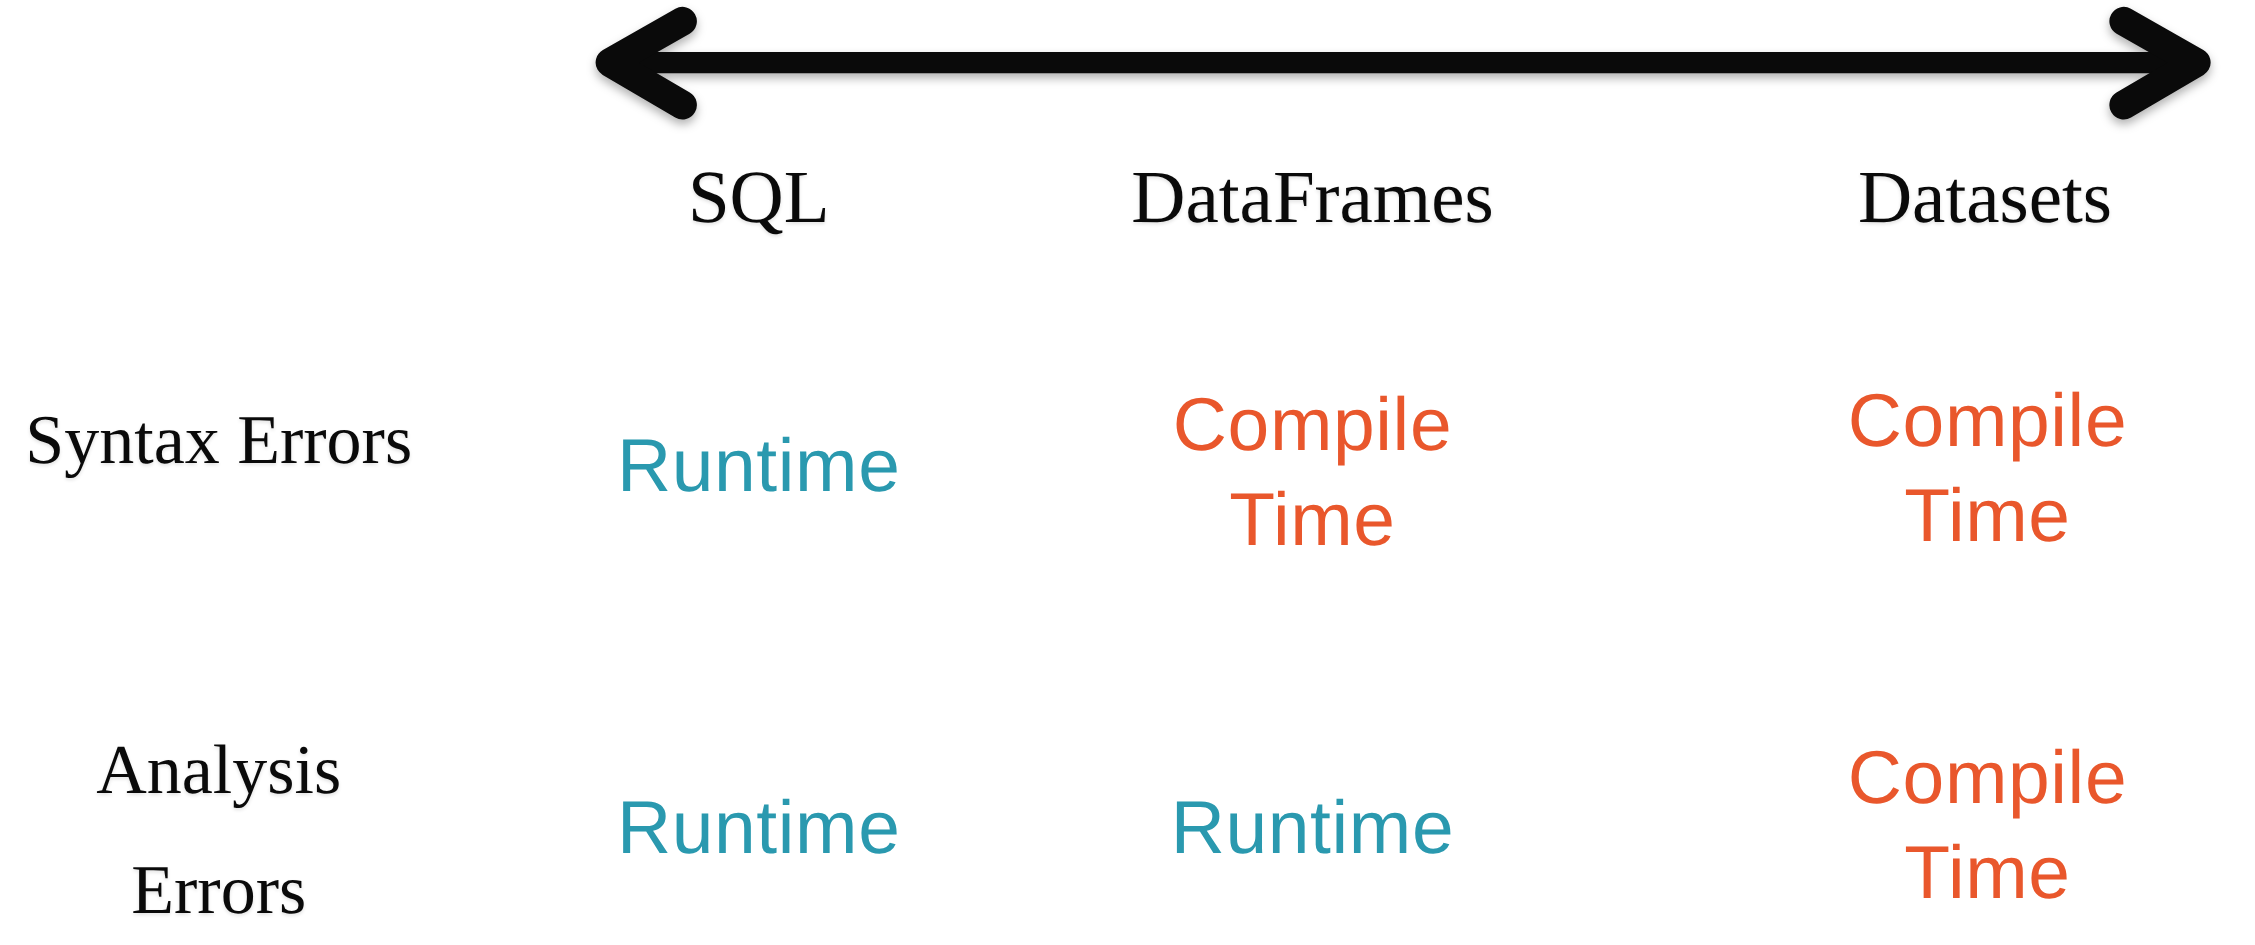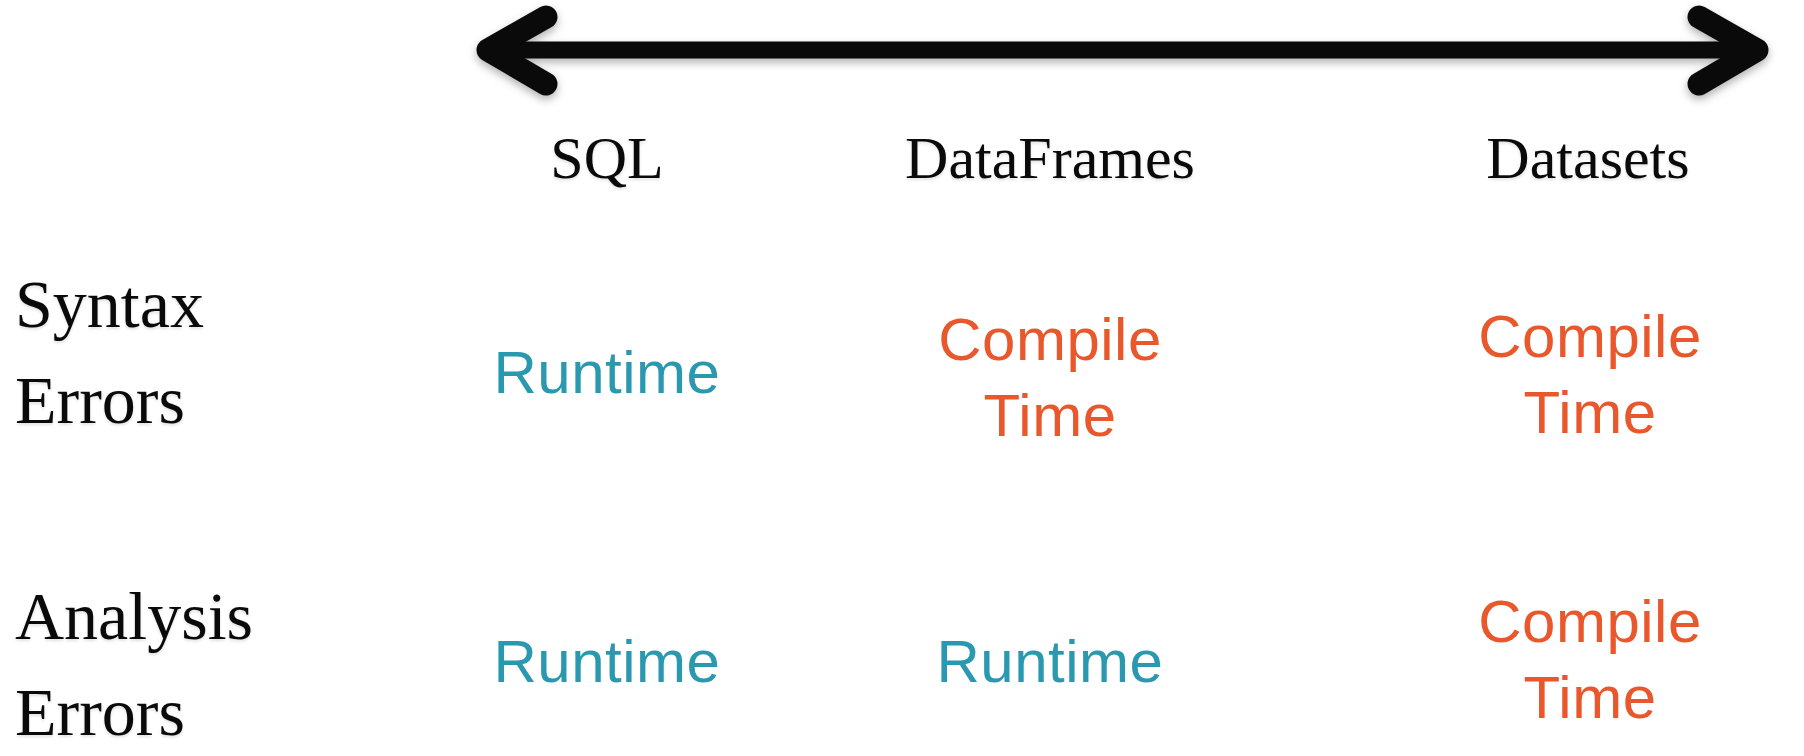--- a/index.html
+++ b/index.html
@@ -38,24 +38,25 @@
     line-height: 1.05;
     color: var(--c-heading);
     white-space: nowrap;
     text-align: right;
     text-shadow: 0 2px 3px rgba(0,0,0,0.12);
   }
   .row-header {
     position: absolute;
     transform: translate(-50%, -50%);
     font-family: "Liberation Serif", serif;
-    font-size: 68px;
+    font-size: 56px;
     line-height: 96px;
     color: var(--c-heading);
     width: 320px;
+    text-align: center;
     text-shadow: 0 2px 3px rgba(0,0,0,0.12);
   }
   
   .cell {
     position: absolute;
     transform: translate(-50%, -50%);
     font-family: "Liberation Sans", sans-serif;
     font-size: 60px;
     line-height: 76px;
     font-weight: 400;

